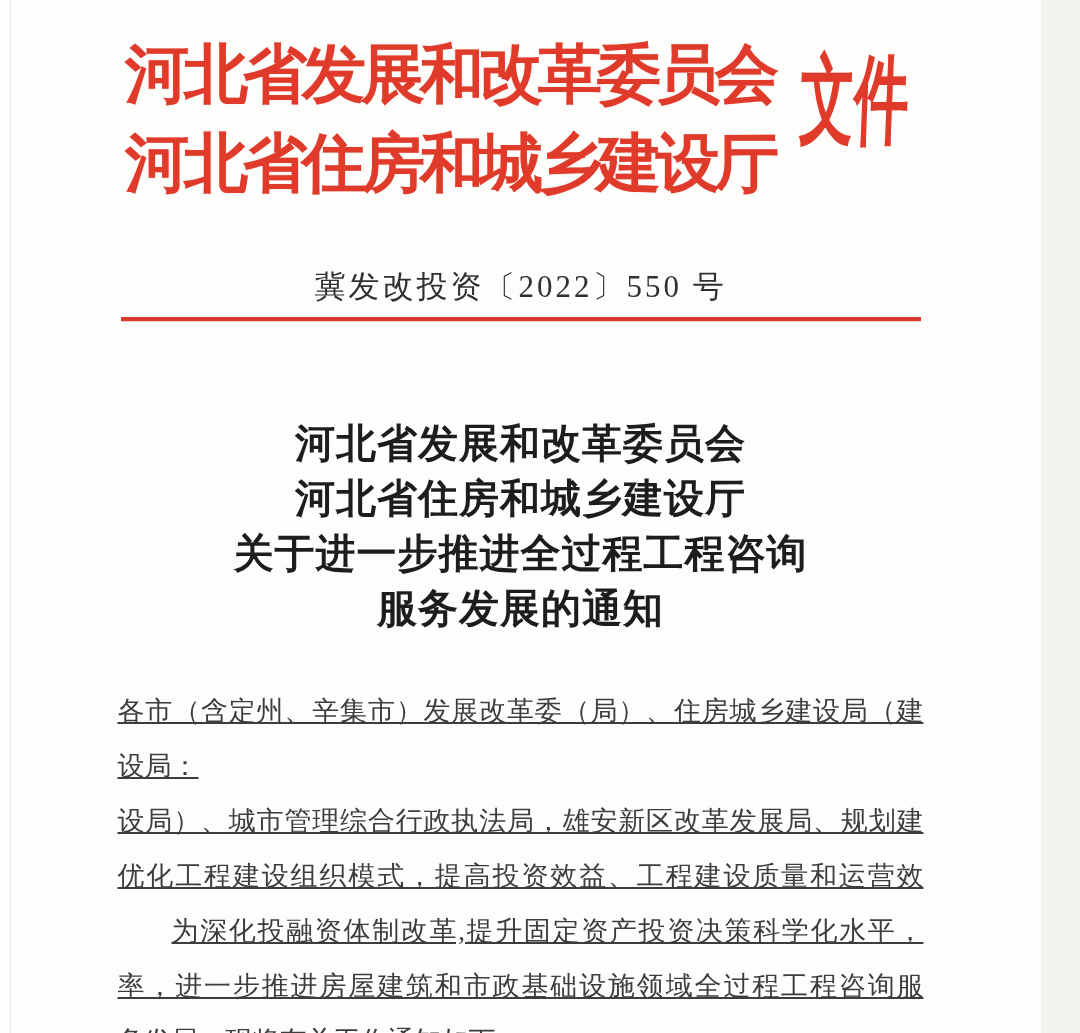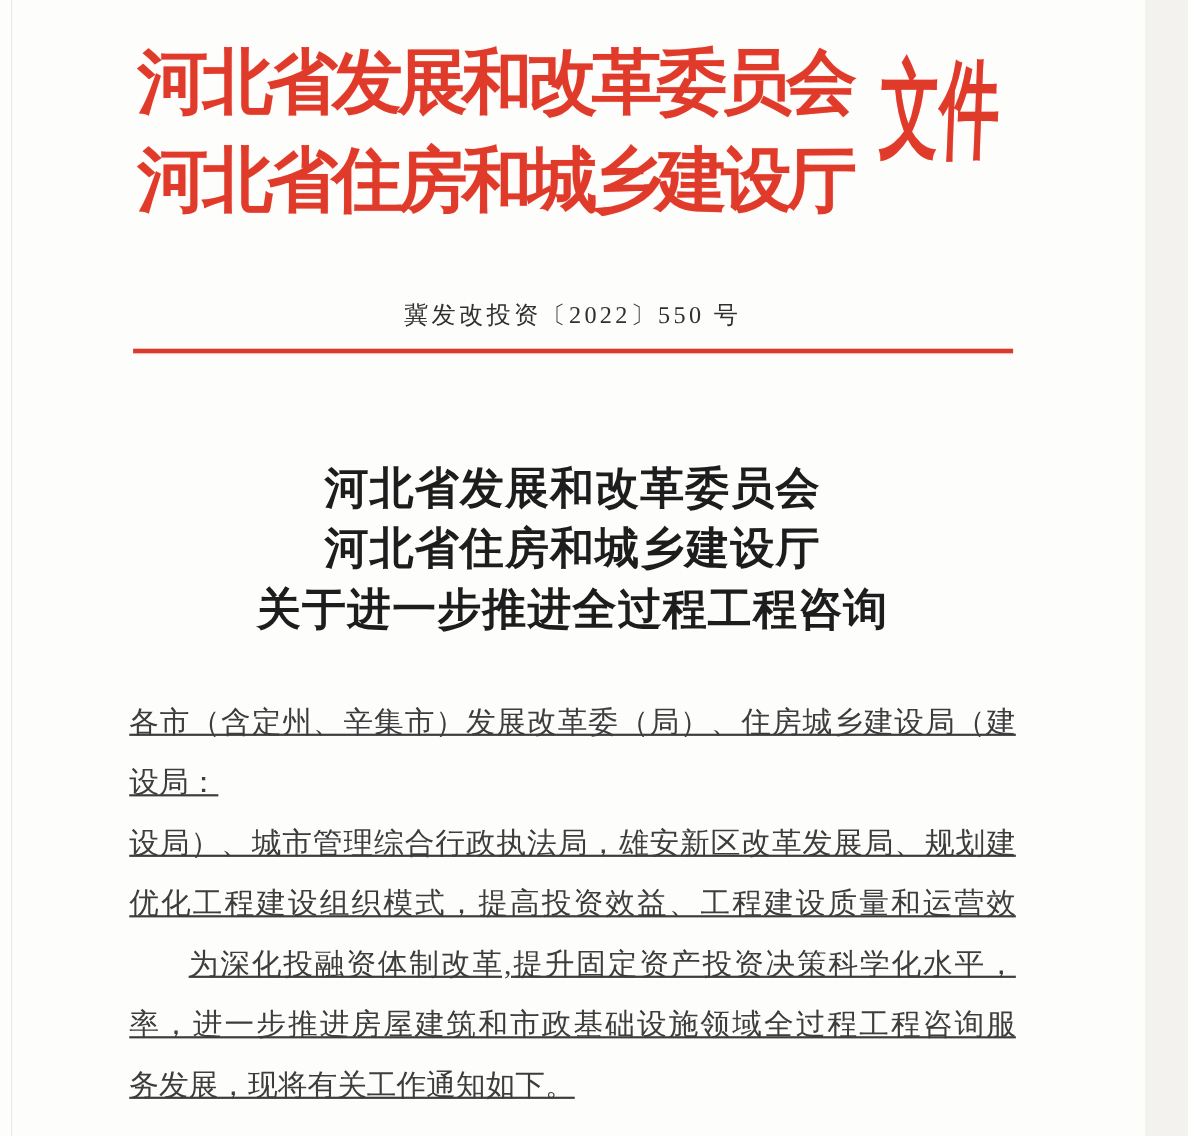--- a/index.html
+++ b/index.html
@@ -46,21 +46,21 @@
     white-space:nowrap;
     transform:scaleX(.56) skewX(-4deg);
     transform-origin:left center;
     width:116px;
     text-shadow:0 0 1px rgba(224,59,42,.4);
   }
   
   .doc-number{
     margin-top:62px;
     text-align:center;
-    font-size:22px;
+    font-size:31px;
     line-height:34px;
     color:#30302e;
     letter-spacing:3px;
   }
   
   .red-rule{
     width:800px;
     height:4px;
     background:#d93a2b;
     margin:13px auto 0 auto;
@@ -112,20 +112,21 @@
   </header>
 
   <div class="doc-number">冀发改投资〔2022〕550 号</div>
 
   <div class="red-rule"></div>
 
   <div class="title">
     <div>河北省发展和改革委员会</div>
     <div>河北省住房和城乡建设厅</div>
     <div>关于进一步推进全过程工程咨询</div>
+    <div>服务发展的通知</div>
   </div>
 
   <div class="body-text">
     <div class="para">
       <div class="bline">各市（含定州、辛集市）发展改革委（局）、住房城乡建设局（建</div>
       <div class="bline last">设局：</div>
       <div class="bline">设局）、城市管理综合行政执法局，雄安新区改革发展局、规划建</div>
     </div>
     <div class="para">
       <div class="bline">优化工程建设组织模式，提高投资效益、工程建设质量和运营效</div>

